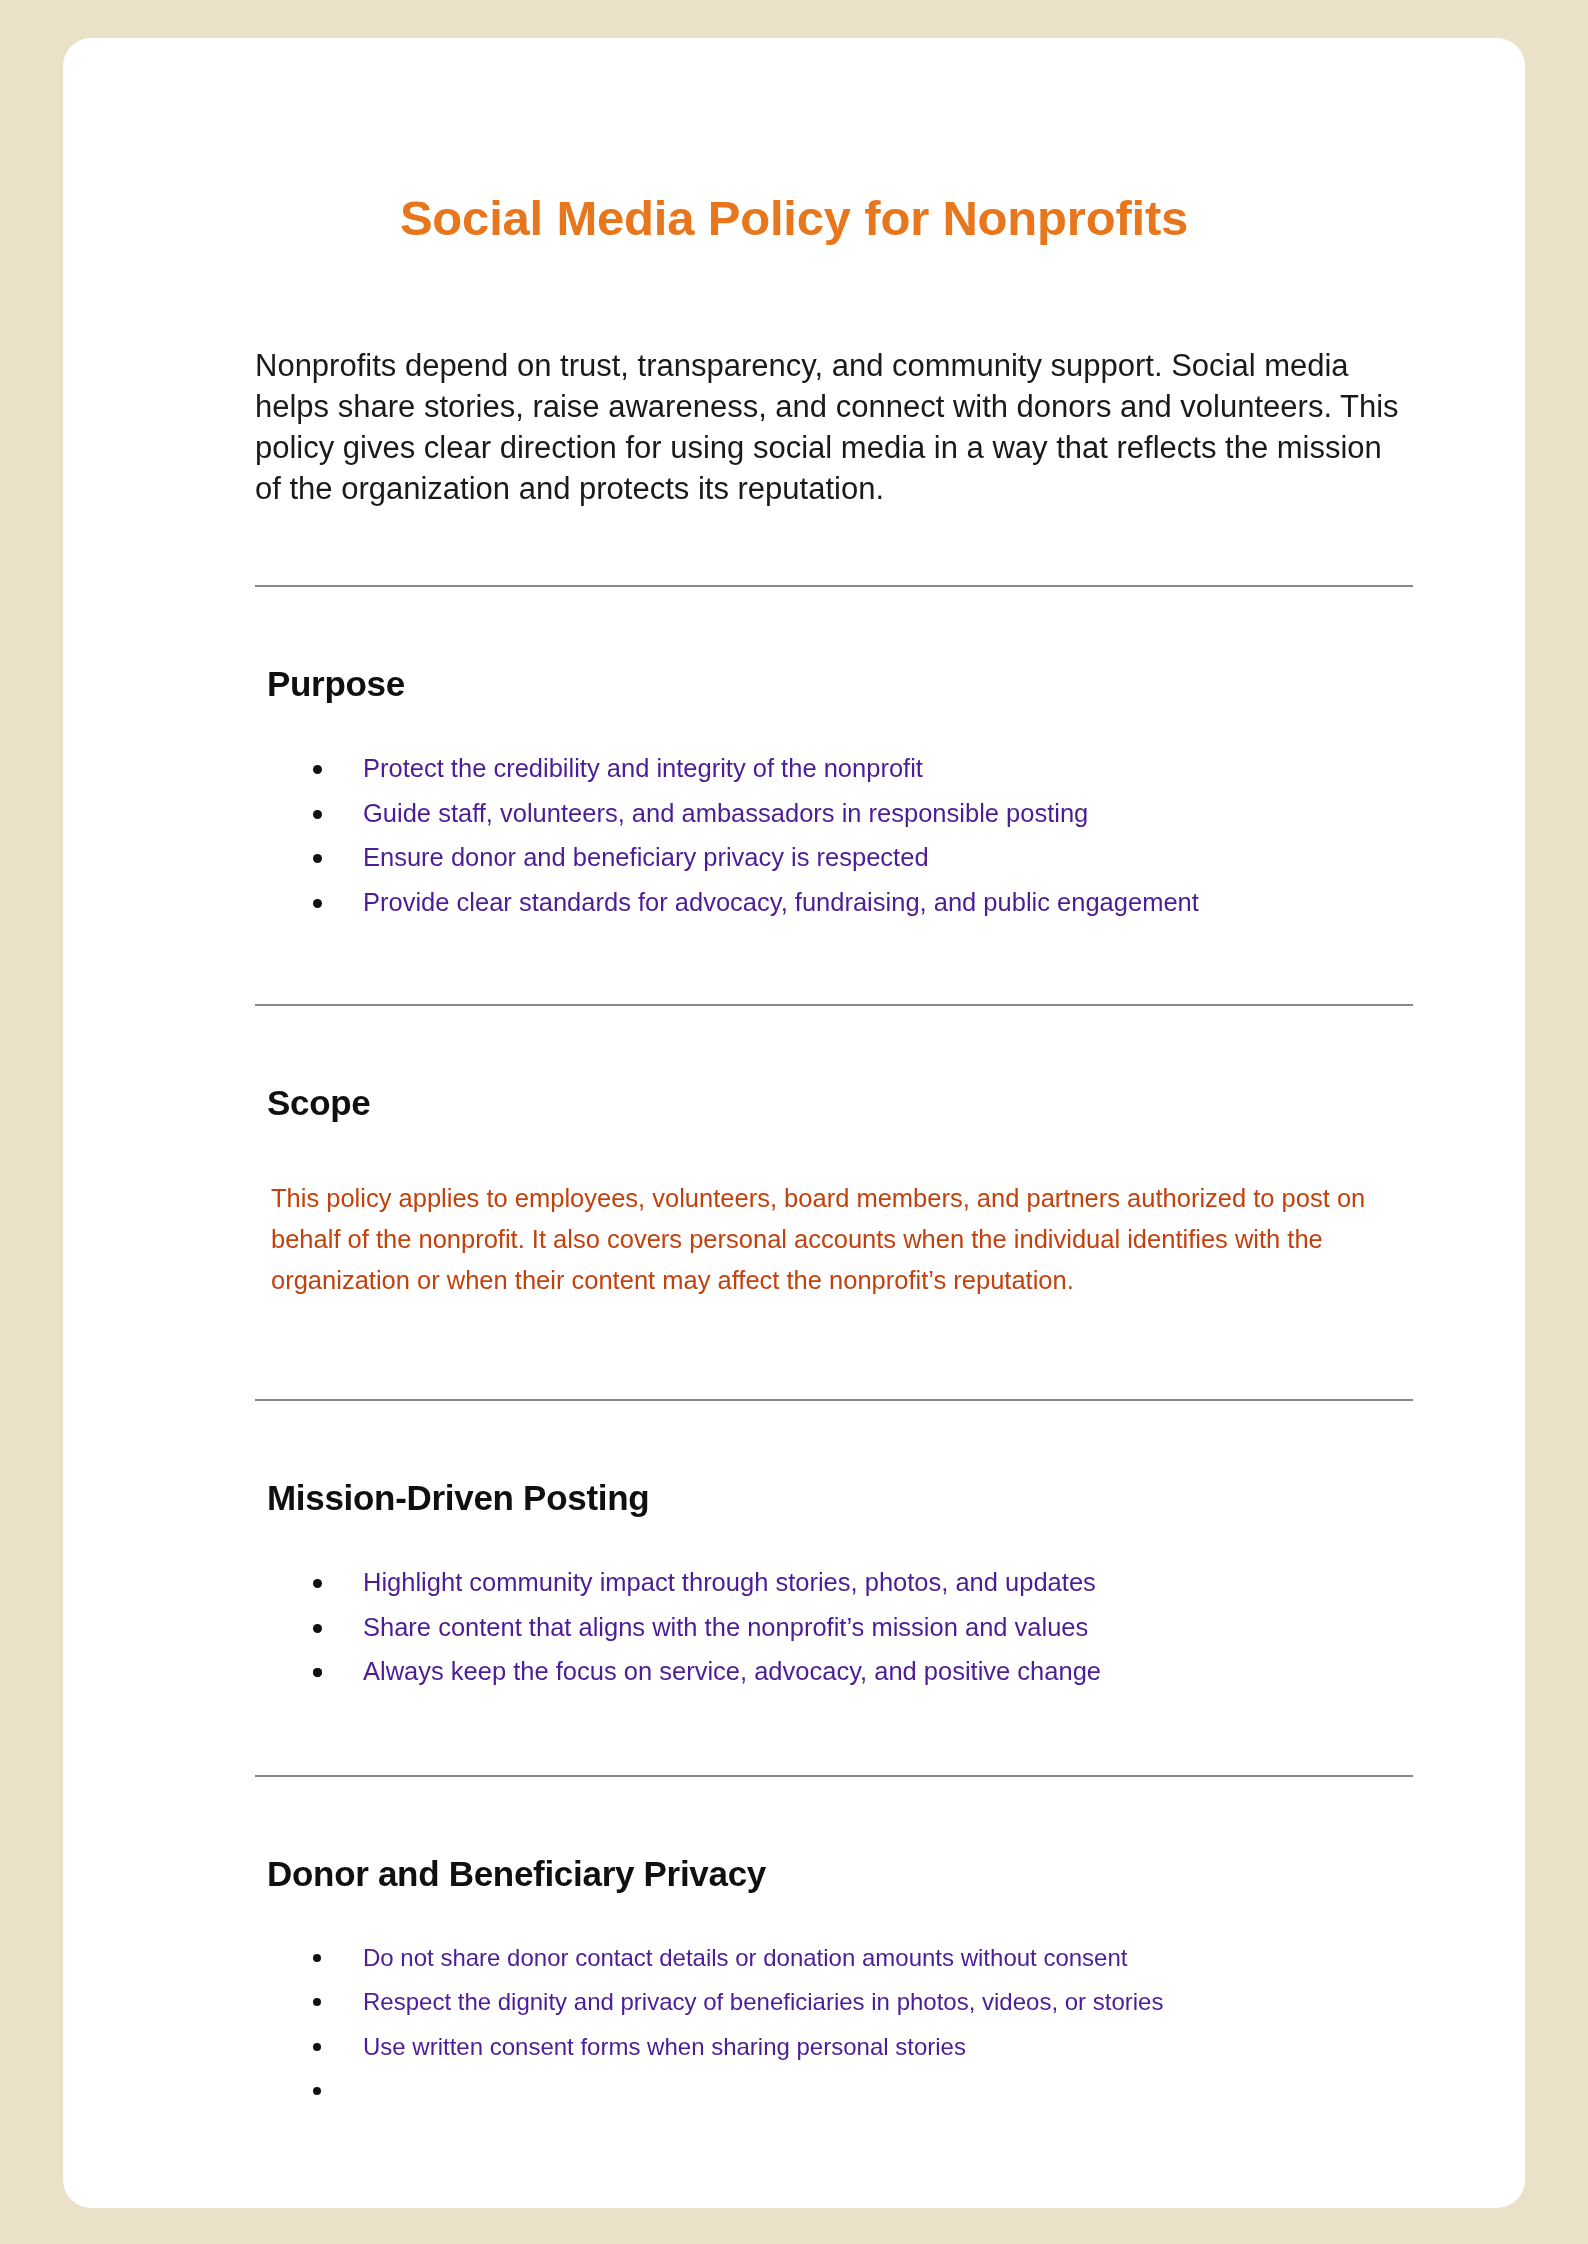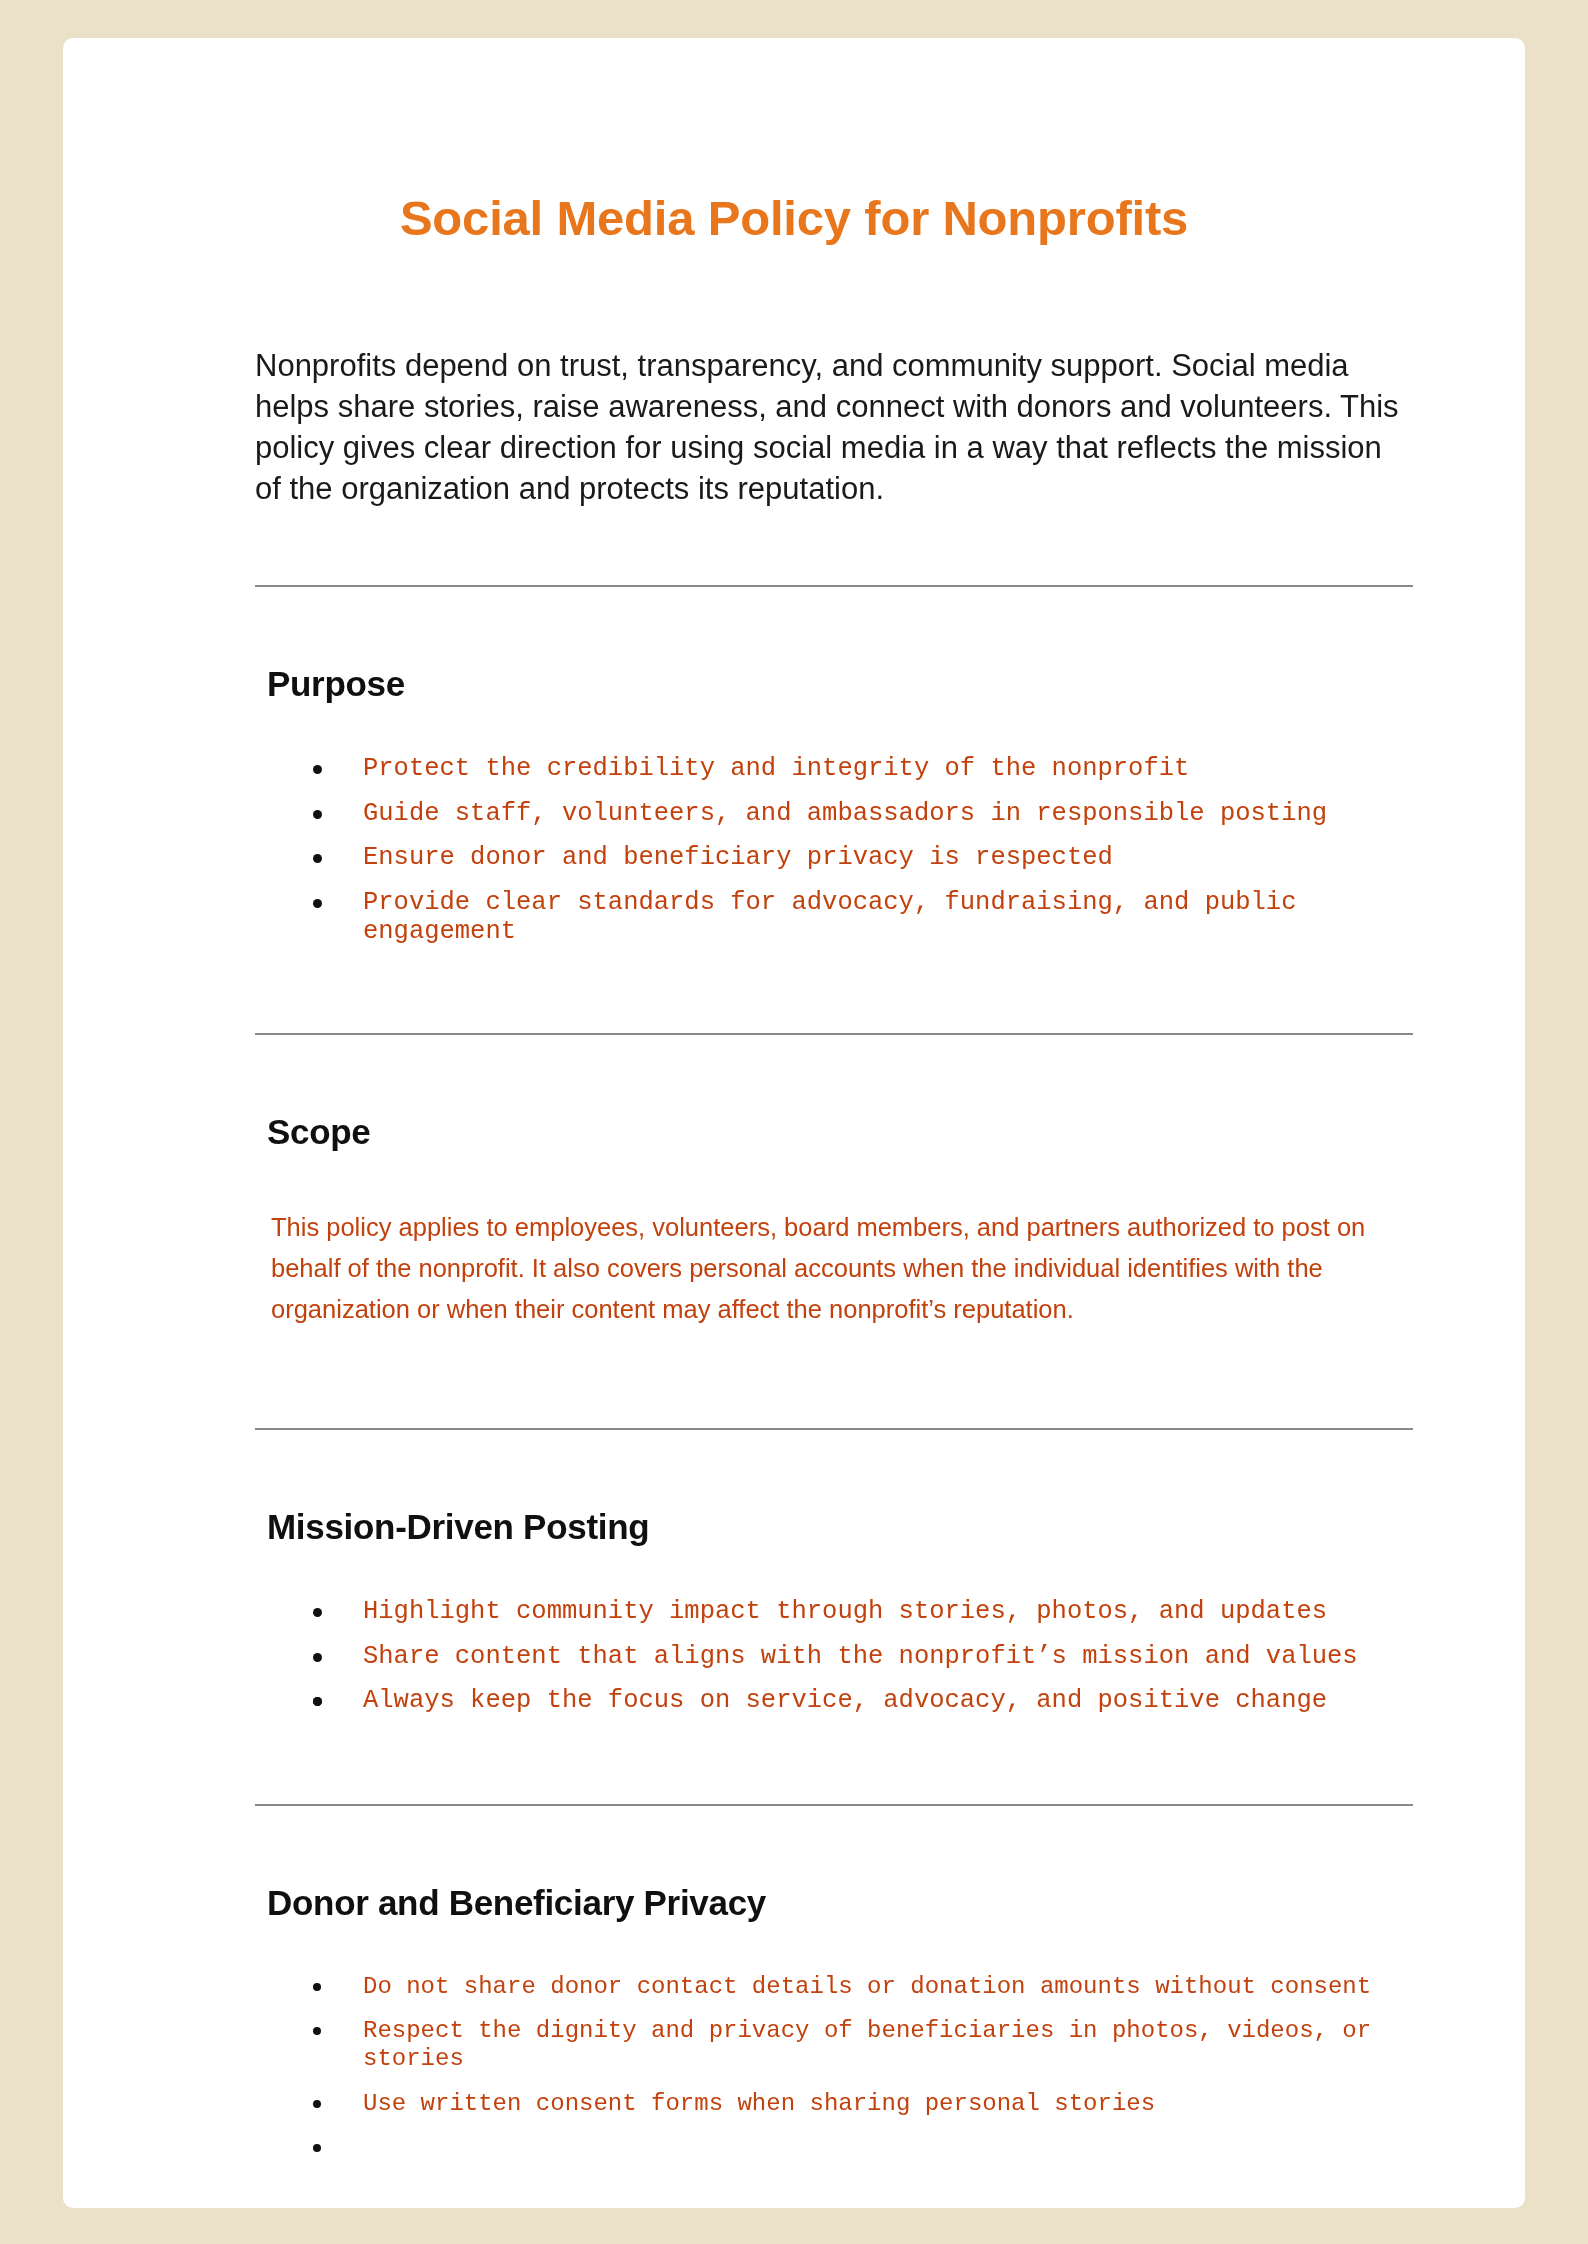--- a/index.html
+++ b/index.html
@@ -15,21 +15,21 @@
     overflow: hidden;
   }
 
   .page-card {
     position: absolute;
     left: 63px;
     top: 38px;
     width: 1462px;
     height: 2170px;
     background: #ffffff;
-    border-radius: 10px;
+    border-radius: 28px;
     box-sizing: border-box;
     overflow: hidden;
   }
 
   .content {
     position: absolute;
     left: 0;
     top: 0;
     width: 100%;
     box-sizing: border-box;
@@ -106,23 +106,22 @@
     padding-left: 138px;
   }
 
   ul.bullet-list.first-list { padding-top: 37px; }
 
   ul.bullet-list li {
     position: relative;
     padding-left: 50px;
     font-size: 25.5px;
     line-height: 29px;
-    color: #c2410c;
+    color: #4c1d95;
     margin-bottom: 15.5px;
-    font-family: Liberation Mono, monospace;
   }
 
   ul.bullet-list.small li {
     font-size: 24px;
     line-height: 28px;
     margin-bottom: 16.5px;
   }
 
   ul.bullet-list li .bullet-dot {
     position: absolute;

